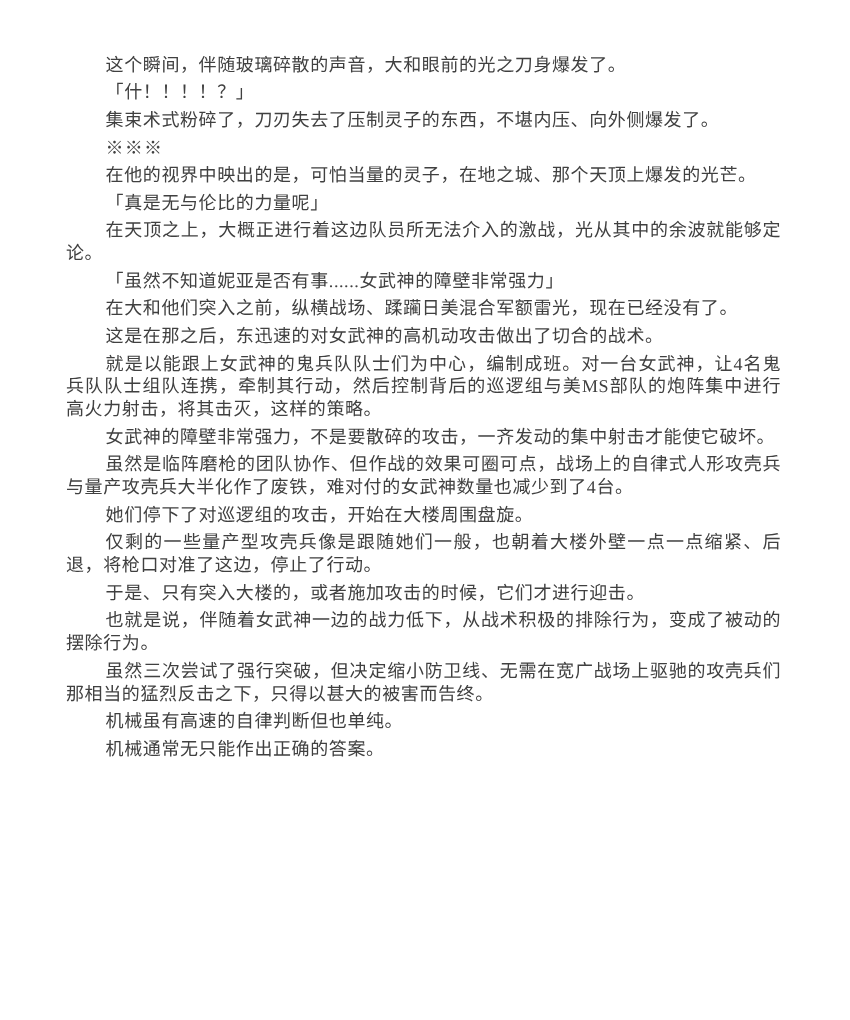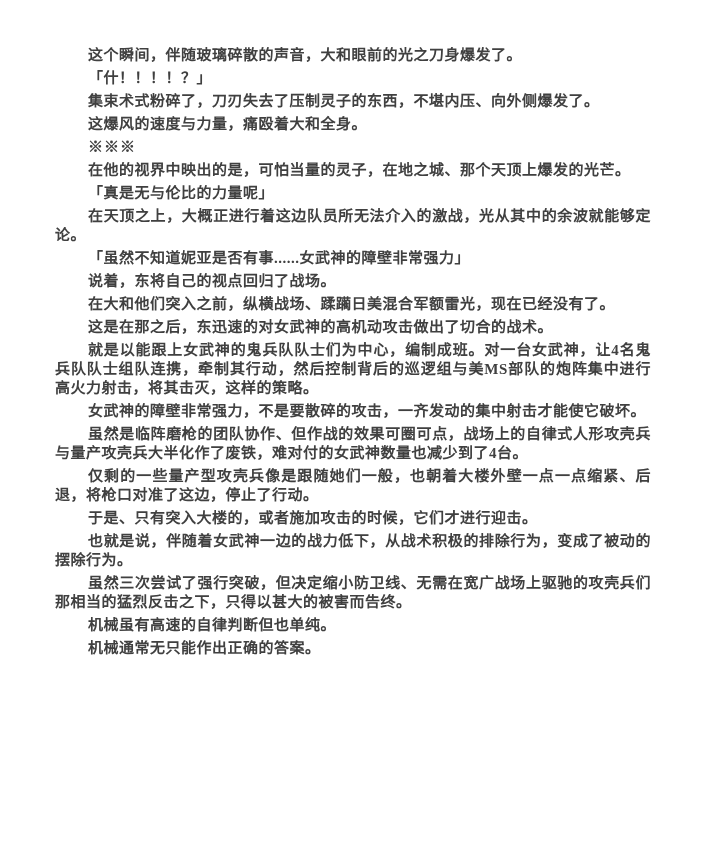--- a/index.html
+++ b/index.html
@@ -21,46 +21,44 @@
   }
   .page-text p {
     font-family: "Liberation Serif", "DejaVu Serif", serif;
     font-size: 15px;
     line-height: 19px;
     color: #404040;
     margin: 0 0 4px 0;
     text-indent: 2.2em;
     text-align: justify;
     letter-spacing: 0.5px;
-    font-weight: bold;
   }
   .page-text p[data-name="section-separator"] {
     letter-spacing: 1px;
   }
 </style>
 </head>
 <body>
 
 <div class="page" data-name="document-page">
   <div class="page-text" id="page-text" data-name="page-text">
       <p data-name="paragraph">这个瞬间，伴随玻璃碎散的声音，大和眼前的光之刀身爆发了。</p>
       <p data-name="paragraph">「什！！！！？」</p>
       <p data-name="paragraph">集束术式粉碎了，刀刃失去了压制灵子的东西，不堪内压、向外侧爆发了。</p>
-      <p data-name="paragraph">这爆风的速度与力量，痛殴着大和全身。</p>
       <p data-name="section-separator">※※※</p>
       <p data-name="paragraph">在他的视界中映出的是，可怕当量的灵子，在地之城、那个天顶上爆发的光芒。</p>
       <p data-name="paragraph">「真是无与伦比的力量呢」</p>
       <p data-name="paragraph">在天顶之上，大概正进行着这边队员所无法介入的激战，光从其中的余波就能够定论。</p>
       <p data-name="paragraph">「虽然不知道妮亚是否有事......女武神的障壁非常强力」</p>
-      <p data-name="paragraph">说着，东将自己的视点回归了战场。</p>
       <p data-name="paragraph">在大和他们突入之前，纵横战场、蹂躏日美混合军额雷光，现在已经没有了。</p>
       <p data-name="paragraph">这是在那之后，东迅速的对女武神的高机动攻击做出了切合的战术。</p>
       <p data-name="paragraph">就是以能跟上女武神的鬼兵队队士们为中心，编制成班。对一台女武神，让4名鬼兵队队士组队连携，牵制其行动，然后控制背后的巡逻组与美MS部队的炮阵集中进行高火力射击，将其击灭，这样的策略。</p>
       <p data-name="paragraph">女武神的障壁非常强力，不是要散碎的攻击，一齐发动的集中射击才能使它破坏。</p>
       <p data-name="paragraph">虽然是临阵磨枪的团队协作、但作战的效果可圈可点，战场上的自律式人形攻壳兵与量产攻壳兵大半化作了废铁，难对付的女武神数量也减少到了4台。</p>
+      <p data-name="paragraph">她们停下了对巡逻组的攻击，开始在大楼周围盘旋。</p>
       <p data-name="paragraph">仅剩的一些量产型攻壳兵像是跟随她们一般，也朝着大楼外壁一点一点缩紧、后退，将枪口对准了这边，停止了行动。</p>
       <p data-name="paragraph">于是、只有突入大楼的，或者施加攻击的时候，它们才进行迎击。</p>
       <p data-name="paragraph">也就是说，伴随着女武神一边的战力低下，从战术积极的排除行为，变成了被动的摆除行为。</p>
       <p data-name="paragraph">虽然三次尝试了强行突破，但决定缩小防卫线、无需在宽广战场上驱驰的攻壳兵们那相当的猛烈反击之下，只得以甚大的被害而告终。</p>
       <p data-name="paragraph">机械虽有高速的自律判断但也单纯。</p>
       <p data-name="paragraph">机械通常无只能作出正确的答案。</p>
     </div>
 </div>
 
 </body></html>

